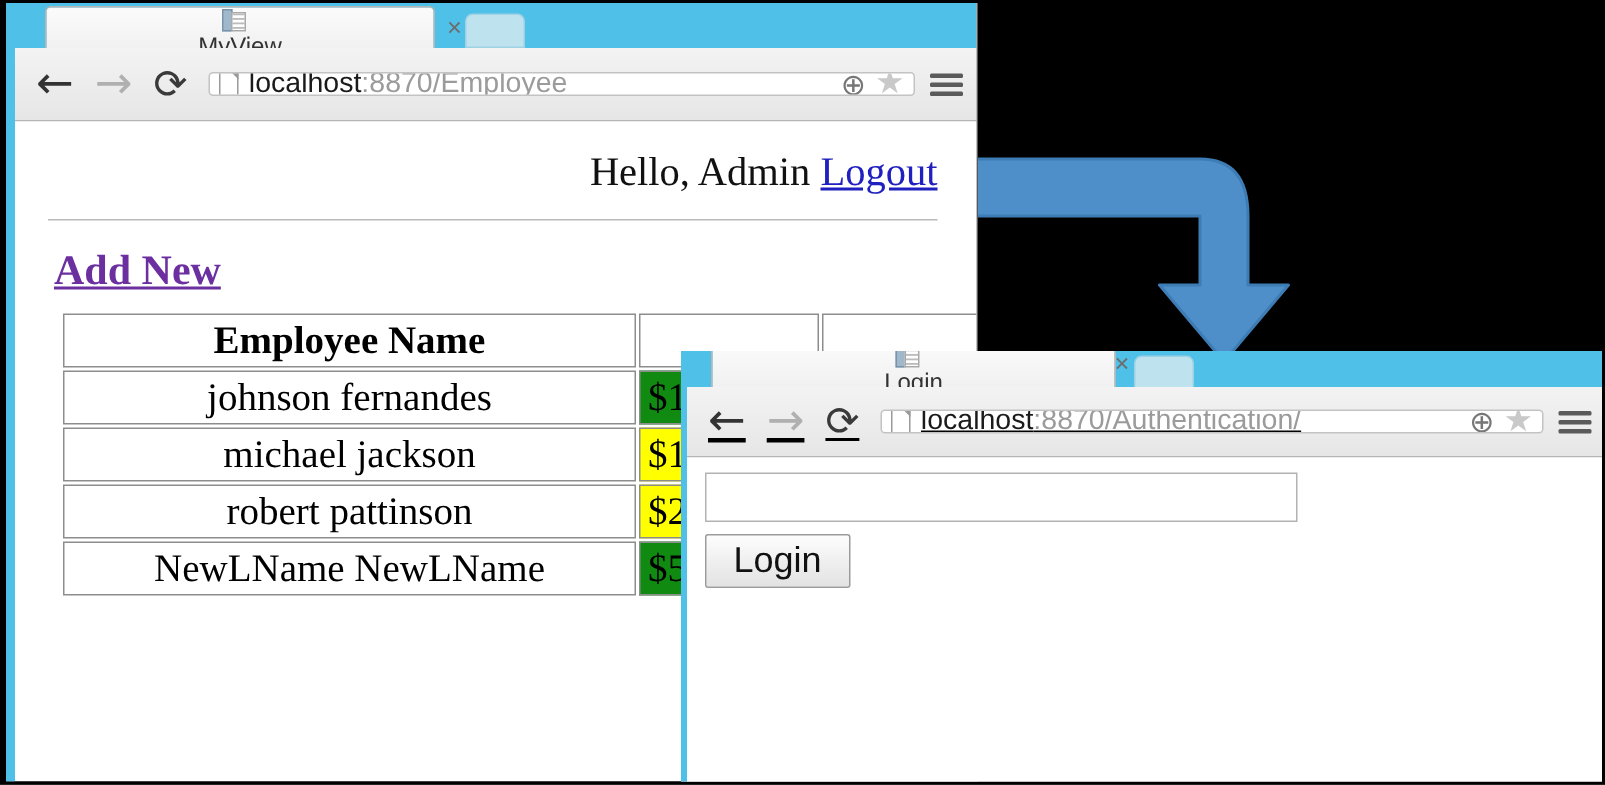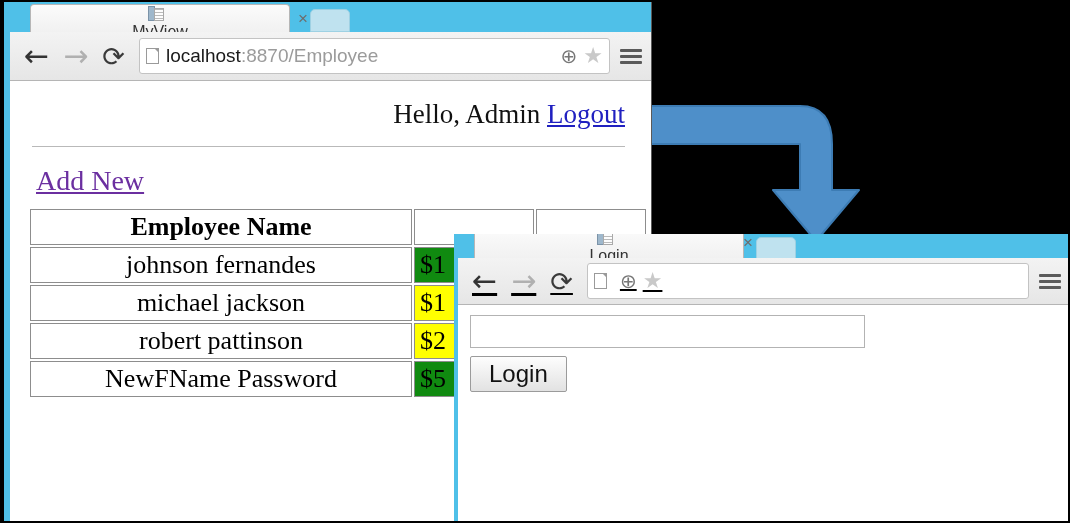--- a/index.html
+++ b/index.html
@@ -123,21 +123,21 @@
   .reload {
     font-family: "DejaVu Sans", sans-serif;
     font-size: 27px;
     color: #3a3a3a;
     margin-left: 14px;
     line-height: 1;
   }
   .omnibox {
     flex: 1;
     margin: 0 10px 0 14px;
-    height: 36px;
+    height: 16px;
     background: #fff;
     border: 1px solid #c3c3c3;
     border-radius: 3px;
     display: flex;
     align-items: center;
     padding: 0 6px;
     box-sizing: border-box;
     overflow: hidden;
   }
   .page-icon {
@@ -229,25 +229,26 @@
     border-top: 1px solid #b9b9b9;
     margin: 6px 12px 0 8px;
   }
   .addnew {
     display: inline-block;
     margin: 18px 0 10px 12px;
     font-family: "Liberation Serif", serif;
     font-size: 28px;
     color: #6b2fa0;
     text-decoration: underline;
+    font-weight: bold;
   }
   table.emp {
     border-collapse: separate;
     border-spacing: 2px;
-    margin-left: 4px;
+    margin-left: 16px;
     font-family: "Liberation Serif", serif;
     table-layout: fixed;
     width: 620px;
   }
   table.emp th, table.emp td {
     border: 1px solid #8d8d8d;
     font-size: 26px;
     padding: 2px 5px;
     white-space: nowrap;
     overflow: hidden;
@@ -392,21 +393,21 @@
             <td class="name">michael jackson</td>
             <td class="sal yellow">$1</td>
             <td></td>
           </tr>
           <tr>
             <td class="name">robert pattinson</td>
             <td class="sal yellow">$2</td>
             <td></td>
           </tr>
           <tr>
-            <td class="name">NewFName Password</td>
+            <td class="name">NewLName NewLName</td>
             <td class="sal green">$5</td>
             <td></td>
           </tr>
         </tbody>
       </table>
 
     </div>
   </div>
 
   <div class="win" id="win2">
@@ -419,20 +420,21 @@
       <span class="tab-close">×</span>
       <div class="newtab"></div>
     </div>
 
     <div class="toolbar">
       <span class="navbtn">←</span>
       <span class="navbtn fwd">→</span>
       <span class="reload">⟳</span>
       <div class="omnibox">
         <span class="page-icon"></span>
+        <span class="url"><span class="host">localhost</span><span>:8870/Authentication/</span></span>
         <span class="zoom-icon">⊕</span>
         <span class="star-icon">★</span>
       </div>
       <div class="menu-icon">
         <i></i>
           <i></i>
           <i></i>
       </div>
     </div>
 

